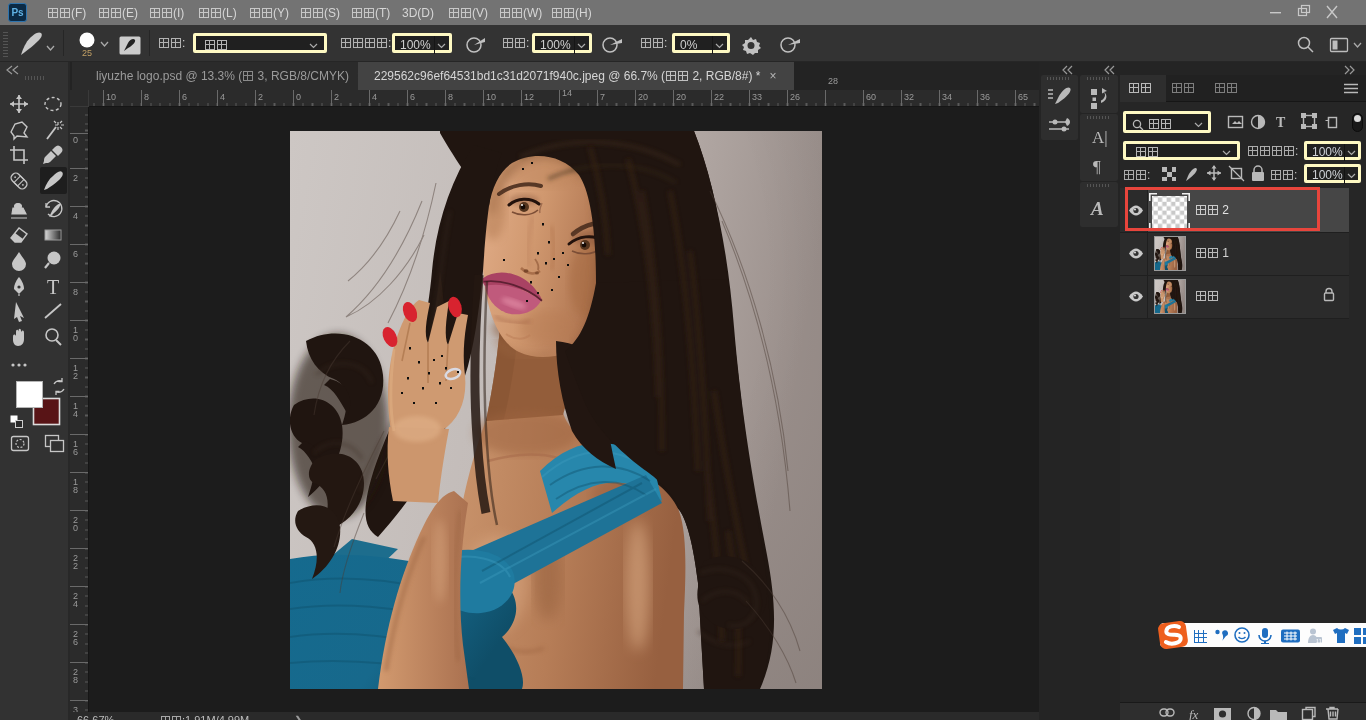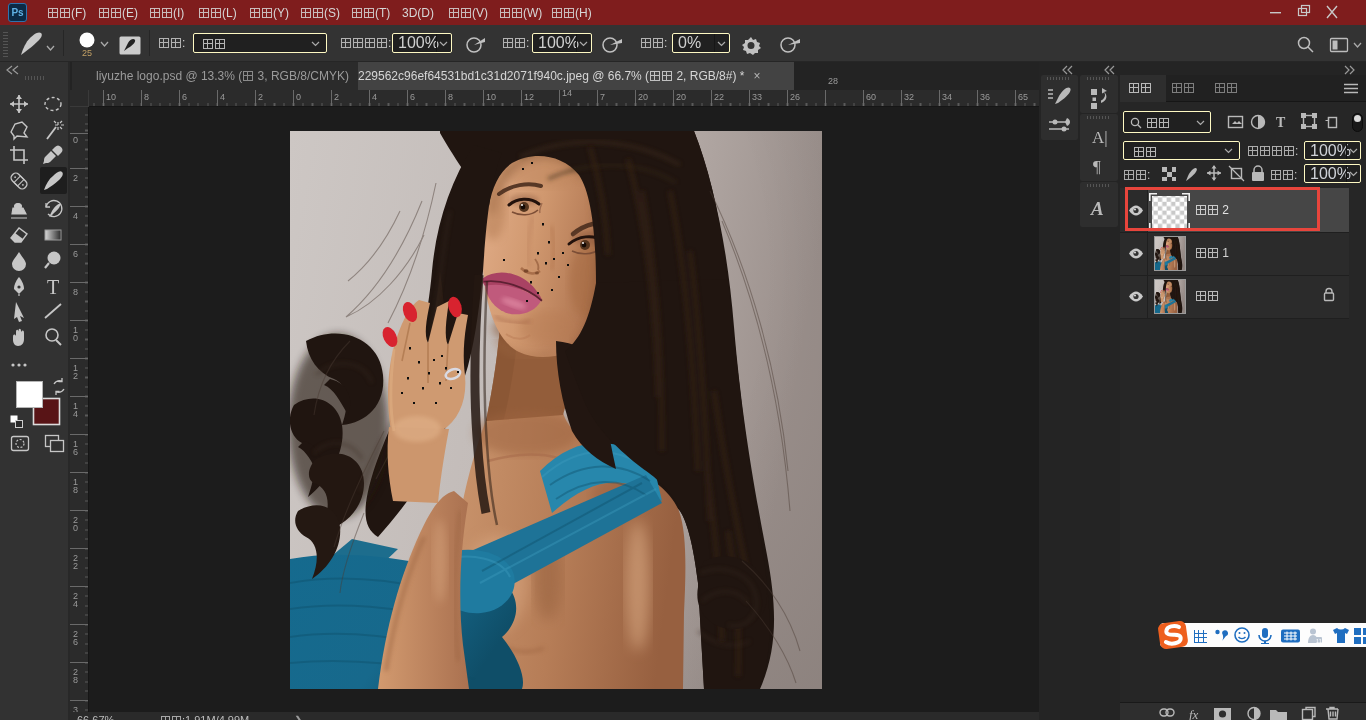--- a/index.html
+++ b/index.html
@@ -7,35 +7,35 @@
 .abs{position:absolute}
 #app{position:relative;width:1366px;height:720px}
 
 .cj{display:inline-block;width:10px;height:10.5px;margin:0 1px;vertical-align:-1px;
 background:repeating-linear-gradient(90deg,currentColor 0 1px,transparent 1px 4.4px),
 repeating-linear-gradient(0deg,currentColor 0 1px,transparent 1px 4.6px);opacity:.85}
 .cjs{display:inline-block;width:9px;height:9.5px;margin:0 1px;vertical-align:-1px;
 background:repeating-linear-gradient(90deg,currentColor 0 1px,transparent 1px 3.9px),
 repeating-linear-gradient(0deg,currentColor 0 1px,transparent 1px 4.1px);opacity:.85}
 
-#menubar{position:absolute;left:0;top:0;width:1366px;height:25px;background:#7f1d1d;color:#d6d6d6;font-size:12px}
+#menubar{position:absolute;left:0;top:0;width:1366px;height:25px;background:#737373;color:#d6d6d6;font-size:12px}
 #menubar .mi{position:absolute;top:6px;white-space:nowrap}
 #pslogo{position:absolute;left:8px;top:3px;width:19px;height:19px;background:#0b2a45;border:1px solid #2e74ae;border-radius:3px;color:#5fb1e4;font-size:10px;font-weight:bold;text-align:center;line-height:17px}
 
 #optbar{position:absolute;left:0;top:25px;width:1366px;height:37px;background:#333333;border-bottom:1px solid #262626;color:#c9c9c9;font-size:12px}
 .vsep{position:absolute;top:5px;width:1px;height:26px;background:#262626}
-.well{position:absolute;background:#202020;border:1px solid #fef9c3;border-radius:2px;color:#cfcfcf;font-size:16px}
+.well{position:absolute;background:#202020;border:3px solid #fef9c3;border-radius:2px;color:#cfcfcf;font-size:12px}
 .grip{position:absolute;background:repeating-linear-gradient(90deg,#555 0 1px,transparent 1px 3px)}
 .gripv{position:absolute;background:repeating-linear-gradient(0deg,#555 0 1px,transparent 1px 3px)}
 
 #toolbar{position:absolute;left:0;top:62px;width:70px;height:658px;background:#323232;border-right:2px solid #282828}
 
 #tabbar{position:absolute;left:70px;top:62px;width:969px;height:28px;background:#232323;font-size:12px}
 #tab1{position:absolute;left:2px;top:0;width:286px;height:28px;background:#2b2b2b;color:#9b9b9b;line-height:28px;padding-left:24px;white-space:nowrap;overflow:hidden}
-#tab2{position:absolute;left:288px;top:0;width:436px;height:28px;background:#434343;color:#d6d6d6;line-height:28px;padding-left:0;white-space:nowrap;overflow:hidden}
+#tab2{position:absolute;left:288px;top:0;width:436px;height:28px;background:#434343;color:#d6d6d6;line-height:28px;padding-left:16px;white-space:nowrap;overflow:hidden}
 #hruler{position:absolute;left:89px;top:90px;width:950px;height:17px;background:#2b2b2b;border-bottom:1px solid #161616;
 background-image:repeating-linear-gradient(90deg,#6a6a6a 0 1px,transparent 1px 38px),repeating-linear-gradient(90deg,#5a5a5a 0 1px,transparent 1px 9.5px);
 background-position:14px 0,4.5px 13px;background-size:100% 17px,100% 4px;background-repeat:repeat-x;}
 #vruler{position:absolute;left:70px;top:107px;width:19px;height:605px;background:#2b2b2b;border-right:1px solid #161616;
 background-image:repeating-linear-gradient(0deg,#6a6a6a 0 1px,transparent 1px 38px),repeating-linear-gradient(0deg,#5a5a5a 0 1px,transparent 1px 9.5px);
 background-position:0 27px,15px 17.5px;background-size:19px 100%,4px 100%;background-repeat:repeat-y;}
 #rcorner{position:absolute;left:70px;top:90px;width:19px;height:17px;background:#2b2b2b;border-right:1px solid #3a3a3a;border-bottom:1px solid #3a3a3a}
 .rnum{position:absolute;color:#9a9a9a;font-size:9px}
 #canvas{position:absolute;left:89px;top:107px;width:950px;height:605px;background:#1c1c1c}
 #photo{position:absolute;left:290px;top:131px;width:532px;height:558px}

